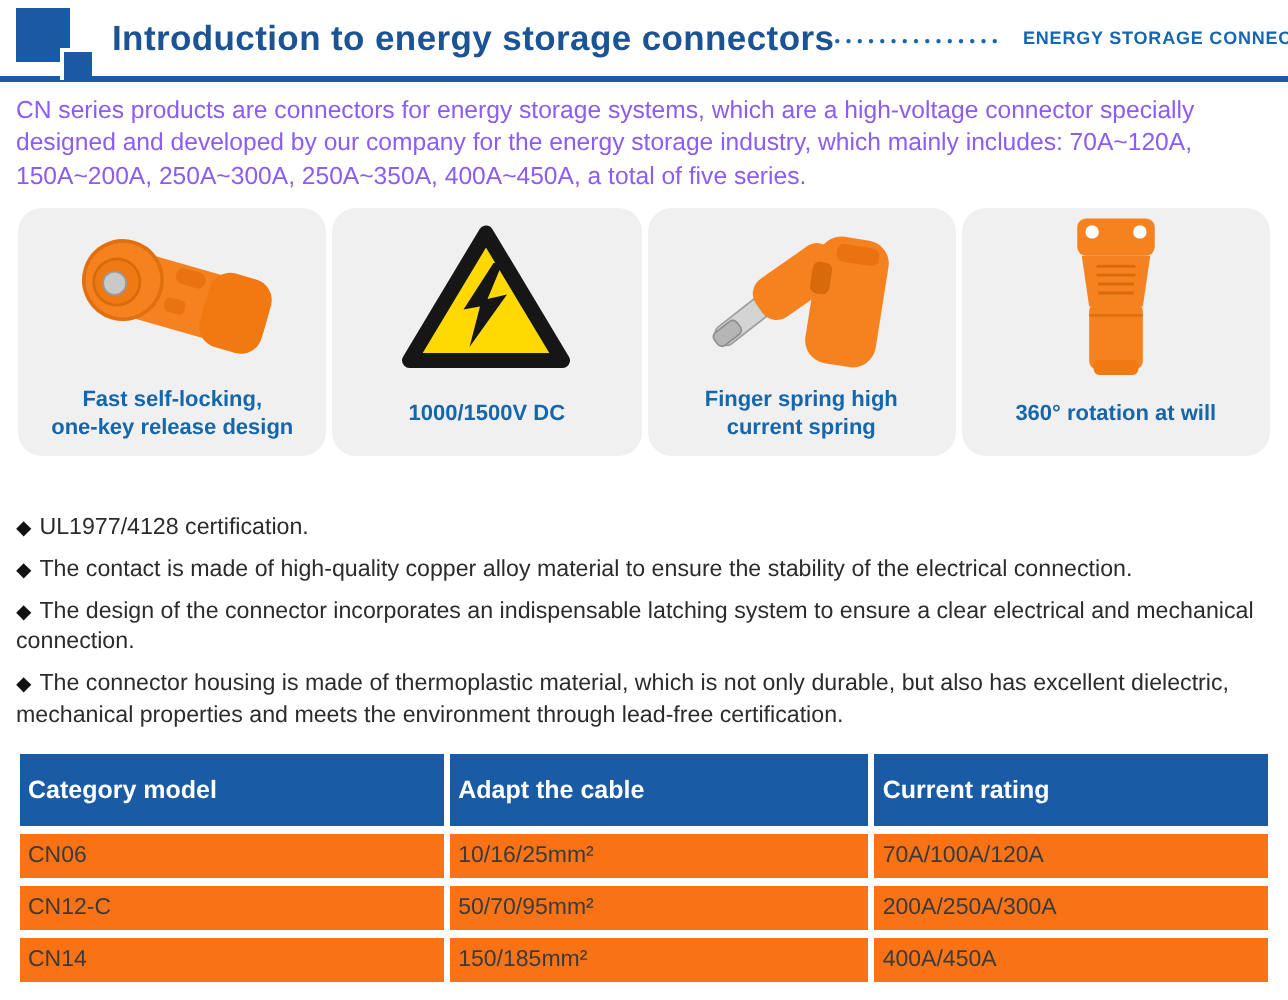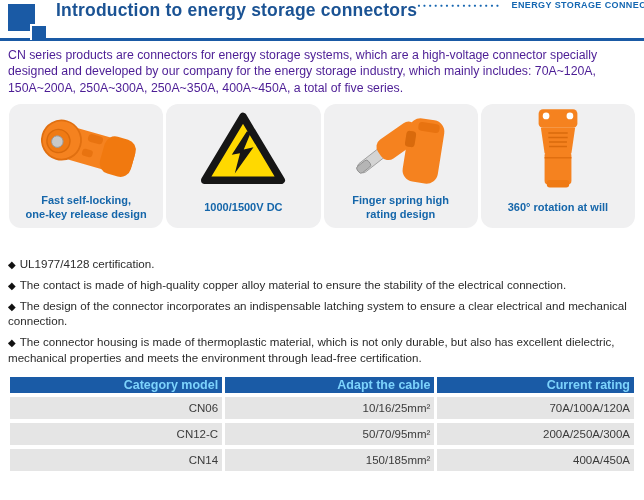--- a/index.html
+++ b/index.html
@@ -4,41 +4,41 @@
 <style>
   * { margin:0; padding:0; box-sizing:border-box; }
   html,body { background:#ffffff; }
   body {
     width:644px; height:500px;
     font-family:"Liberation Sans", sans-serif;
     color:#2e2e2e; overflow:hidden; position:relative;
   }
   
   .header {
-    height:41px; display:flex; 
+    height:41px; display:flex; align-items:center;
     border-bottom:3px solid #1a5aa5; padding:0 8px 0 8px; position:relative;
   }
   .logo { position:relative; width:40px; height:38px; flex:none; }
   .logo .sq-big { position:absolute; left:0; top:4px; width:27px; height:27px; background:#1a5aa5; }
   .logo .sq-small { position:absolute; left:22px; top:24px; width:16px; height:16px; background:#1a5aa5; border-left:2px solid #fff; border-top:2px solid #fff; }
   .title {
     font-size:17.5px; font-weight:bold; color:#1b5394; letter-spacing:0.2px;
     margin-left:8px; white-space:nowrap;
   }
   .header-spacer { flex:1; }
   .dots {
     color:#1565b0; font-size:5px; letter-spacing:2.6px; margin-right:10px;
     white-space:nowrap; transform:translateY(2px);
   }
   .tagline {
     color:#1467b2; font-size:9px; font-weight:bold; letter-spacing:0.4px; white-space:nowrap;
   }
   
   .intro {
-    margin:6px 8px 0 8px; font-size:12.3px; line-height:1.33; color:#4c1d95;
+    margin:6px 8px 0 8px; font-size:12.3px; line-height:1.33; color:#8b5cf6;
   }
   
   .features {
     display:flex; gap:3px; margin:8px 9px 0 9px;
   }
   .card {
     flex:1; height:124px; background:#f0f0f1; border-radius:12px;
     display:flex; flex-direction:column; align-items:center; justify-content:flex-end;
     overflow:hidden;
   }
@@ -51,25 +51,25 @@
   .bullets { margin:28px 8px 0 8px; }
   .bullet { font-size:11.6px; line-height:1.36; color:#2b2b2b; margin-bottom:5px; }
   .bullet .diamond { color:#111; font-size:10px; margin-right:4px; }
   
   table.spec {
     width:630px; margin:7px 7px 0 7px;
     border-collapse:separate; border-spacing:3px 4px;
     font-size:11.5px;
   }
   table.spec th {
-    background:#1a5ba6; color:#7dd3fc; font-size:12.5px; font-weight:bold;
-    height:16px; text-align:right; padding:0 4px;
+    background:#1a5ba6; color:#ffffff; font-size:12.5px; font-weight:bold;
+    height:36px; text-align:left; padding:0 4px;
   }
   table.spec td {
-    background:#e5e5e5; color:#3b3b3b; height:22px; text-align:right; padding:0 4px;
+    background:#f97316; color:#3b3b3b; height:22px; text-align:left; padding:0 4px;
   }
 </style>
 </head>
 <body>
 
 <div class="header">
   <div class="logo">
     <div class="sq-big"></div>
     <div class="sq-small"></div>
   </div>
@@ -132,21 +132,21 @@
 
         <g transform="rotate(9 88 50)">
           <rect x="70" y="12" width="40" height="72" rx="13" fill="#f5821f"></rect>
           <rect x="68" y="28" width="11" height="18" rx="4" fill="#d96a0c"></rect>
           <rect x="80" y="16" width="24" height="10" rx="4" fill="#e87310"></rect>
         </g>
       </svg>
     </div>
     <div class="caption">
       <div>Finger spring high</div>
-      <div>rating design</div>
+      <div>current spring</div>
     </div>
   </div>
 
   <div class="card">
     <div class="art">
       <svg viewBox="0 0 80 110" width="60" height="82">
         <rect x="14" y="3" width="52" height="25" rx="6" fill="#f5821f"></rect>
         <circle cx="24" cy="12" r="4.5" fill="#ffffff"></circle>
         <circle cx="56" cy="12" r="4.5" fill="#ffffff"></circle>
         <path d="M17 28 H63 L58 62 H22 Z" fill="#f5821f"></path>

